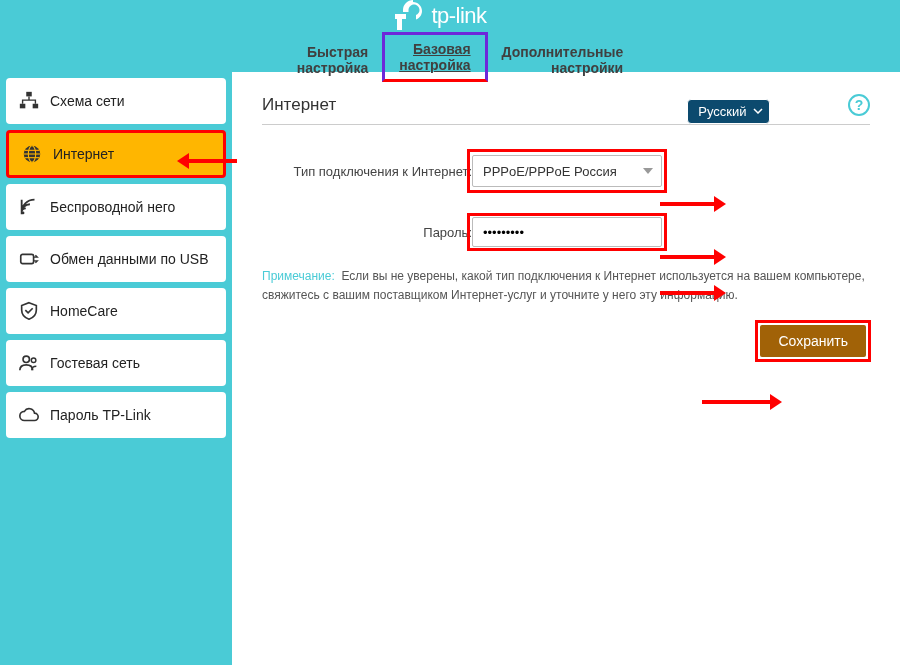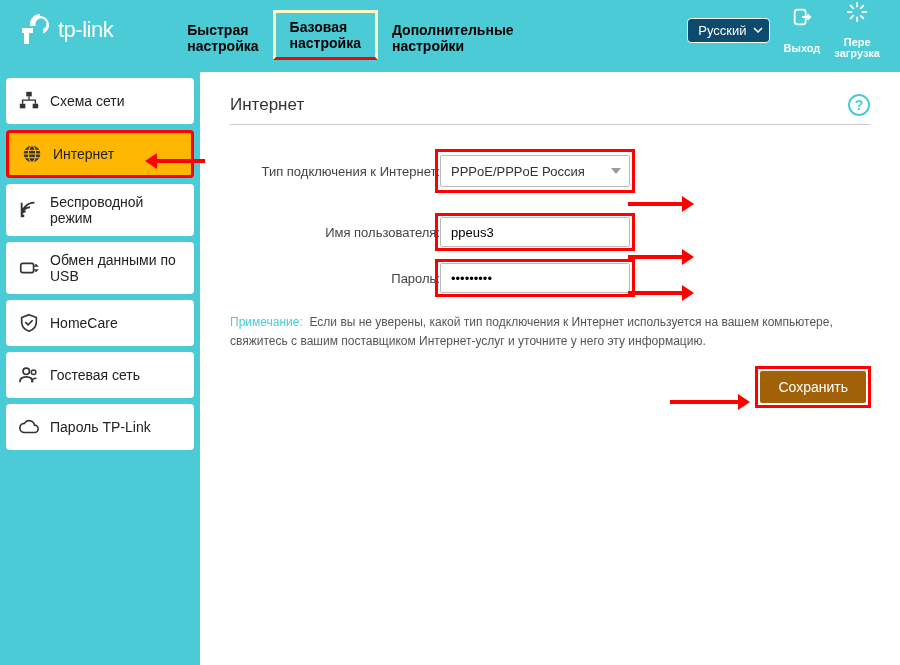--- a/index.html
+++ b/index.html
@@ -1,36 +1,36 @@
 <!DOCTYPE html>
 <html><head>
 <meta charset="utf-8">
 <style>
   * { box-sizing: border-box; margin: 0; padding: 0; }
   body { font-family: Arial, Helvetica, sans-serif; font-size: 14px; color: #333; width: 900px; height: 665px; overflow: hidden; }
   .app { display: flex; flex-direction: column; width: 100%; height: 100%; }
 
   
-  .header { background: #4acbd6; height: 72px; display: flex; align-items: center; padding: 0 20px 12px 0; position: relative; }
+  .header { background: #4acbd6; height: 72px; display: flex; align-items: center; padding: 0 20px 12px 0; position: relative; flex-direction: column; }
   .logo { display: flex; align-items: center; gap: 6px; padding: 0 20px; color: #fff; font-size: 22px; font-weight: 400; font-family: Arial; letter-spacing: -0.5px; }
   .logo svg { width: 32px; height: 32px; }
   .tabs { display: flex; align-items: flex-end; height: 100%; margin-left: 40px; gap: 0; }
-  .tab { color: #000000; font-weight: 700; text-align: left; padding: 6px 14px; line-height: 1.15; cursor: pointer; }
-  .tab.active { border: 3px solid #fef9c3; border-bottom: 3px solid #ff0000; position: relative; }
+  .tab { color: #404040; font-weight: 700; text-align: right; padding: 6px 14px; line-height: 1.15; cursor: pointer; }
+  .tab.active { border: 3px solid #6d28d9; border-bottom: 3px solid #ff0000; position: relative; text-decoration: underline; }
   .header-right { margin-left: auto; display: flex; align-items: center; gap: 14px; }
   .hdr-btn { display: flex; flex-direction: column; align-items: center; color: #fff; font-size: 11px; font-weight: 700; cursor: pointer; gap: 14px; }
   .hdr-btn svg { width: 22px; height: 22px; }
   .lang-select { background: #0c4a6e; border: 1px solid #fff; border-radius: 4px; color: #fff; padding: 4px 22px 4px 10px; font-size: 13px; position: relative; cursor: pointer; }
   .lang-select .chevron { position: absolute; right: 6px; top: 50%; transform: translateY(-50%); }
 
   
   .body { flex: 1; display: flex; background: #fff; }
 
   
-  .sidebar { width: 200px; background: #4acbd6; padding: 6px 6px 0 6px; display: flex; flex-direction: column; gap: 6px; }
+  .sidebar { width: 232px; background: #4acbd6; padding: 6px 6px 0 6px; display: flex; flex-direction: column; gap: 6px; }
   .side-item { background: #fff; border-radius: 4px; display: flex; align-items: center; gap: 10px; padding: 10px 12px; color: #222; font-size: 14px; font-weight: 500; cursor: pointer; min-height: 46px; }
   .side-item.active { background: #ffb600; border: 3px solid #ff0000; }
   .side-item svg, .side-item .ic { width: 22px; height: 22px; flex-shrink: 0; }
 
   
   .main { flex: 1; padding: 22px 30px 0 30px; position: relative; }
   .page-title-row { display: flex; align-items: center; border-bottom: 1px solid #ccc; padding-bottom: 8px; margin-bottom: 30px; }
   .page-title { font-size: 17px; color: #333; font-weight: 500; }
   .help-icon { margin-left: auto; width: 22px; height: 22px; border: 2px solid #4acbd6; border-radius: 50%; color: #4acbd6; display: flex; align-items: center; justify-content: center; font-weight: 700; font-size: 14px; cursor: pointer; }
 
@@ -137,21 +137,21 @@
             <line x1="4" y1="8" x2="20" y2="8" stroke="#ffb600" stroke-width="1.2"></line>
             <line x1="4" y1="16" x2="20" y2="16" stroke="#ffb600" stroke-width="1.2"></line>
           </svg>
         <span>Интернет</span>
       </div>
       <div class="side-item">
         <svg viewBox="0 0 24 24">
             <path d="M4 4v16M4 18c0-8 6-14 14-14M4 18c0-5 4-9 9-9M4 18c0-2.5 2-4.5 4.5-4.5" stroke="#333" stroke-width="2" fill="none"></path>
             <circle cx="5.5" cy="18.5" r="1.5" fill="#333"></circle>
           </svg>
-        <span>Беспроводной режим</span>
+        <span>Беспроводной него</span>
       </div>
       <div class="side-item">
         <svg viewBox="0 0 24 24">
             <rect x="3" y="7" width="14" height="10" rx="2" fill="none" stroke="#333" stroke-width="1.8"></rect>
             <path d="M17 10h4l-2-2M17 14h4l-2 2" stroke="#333" stroke-width="1.5" fill="none"></path>
           </svg>
         <span>Обмен данными по USB</span>
       </div>
       <div class="side-item">
         <svg viewBox="0 0 24 24">
@@ -191,27 +191,20 @@
             <div class="select-box">
               <span>PPPoE/PPPoE Россия</span>
               <span class="tri"></span>
             </div>
             <div class="red-box" style="top:-6px;left:-5px;width:200px;height:44px;"></div>
           </div>
         </div>
 
         <div style="height:14px"></div>
 
-        <div class="form-row">
-          <div class="form-label">Имя пользователя:</div>
-          <div class="control-wrap">
-            <input class="text-input" value="ppeus3" style="">
-            <div class="red-box" style="top:-4px;left:-5px;width:200px;height:38px;"></div>
-          </div>
-        </div>
 
         <div class="form-row">
           <div class="form-label">Пароль:</div>
           <div class="control-wrap">
             <input class="text-input" value="•••••••••" style="">
             <div class="red-box" style="top:-4px;left:-5px;width:200px;height:38px;"></div>
           </div>
         </div>
 
       </div>

